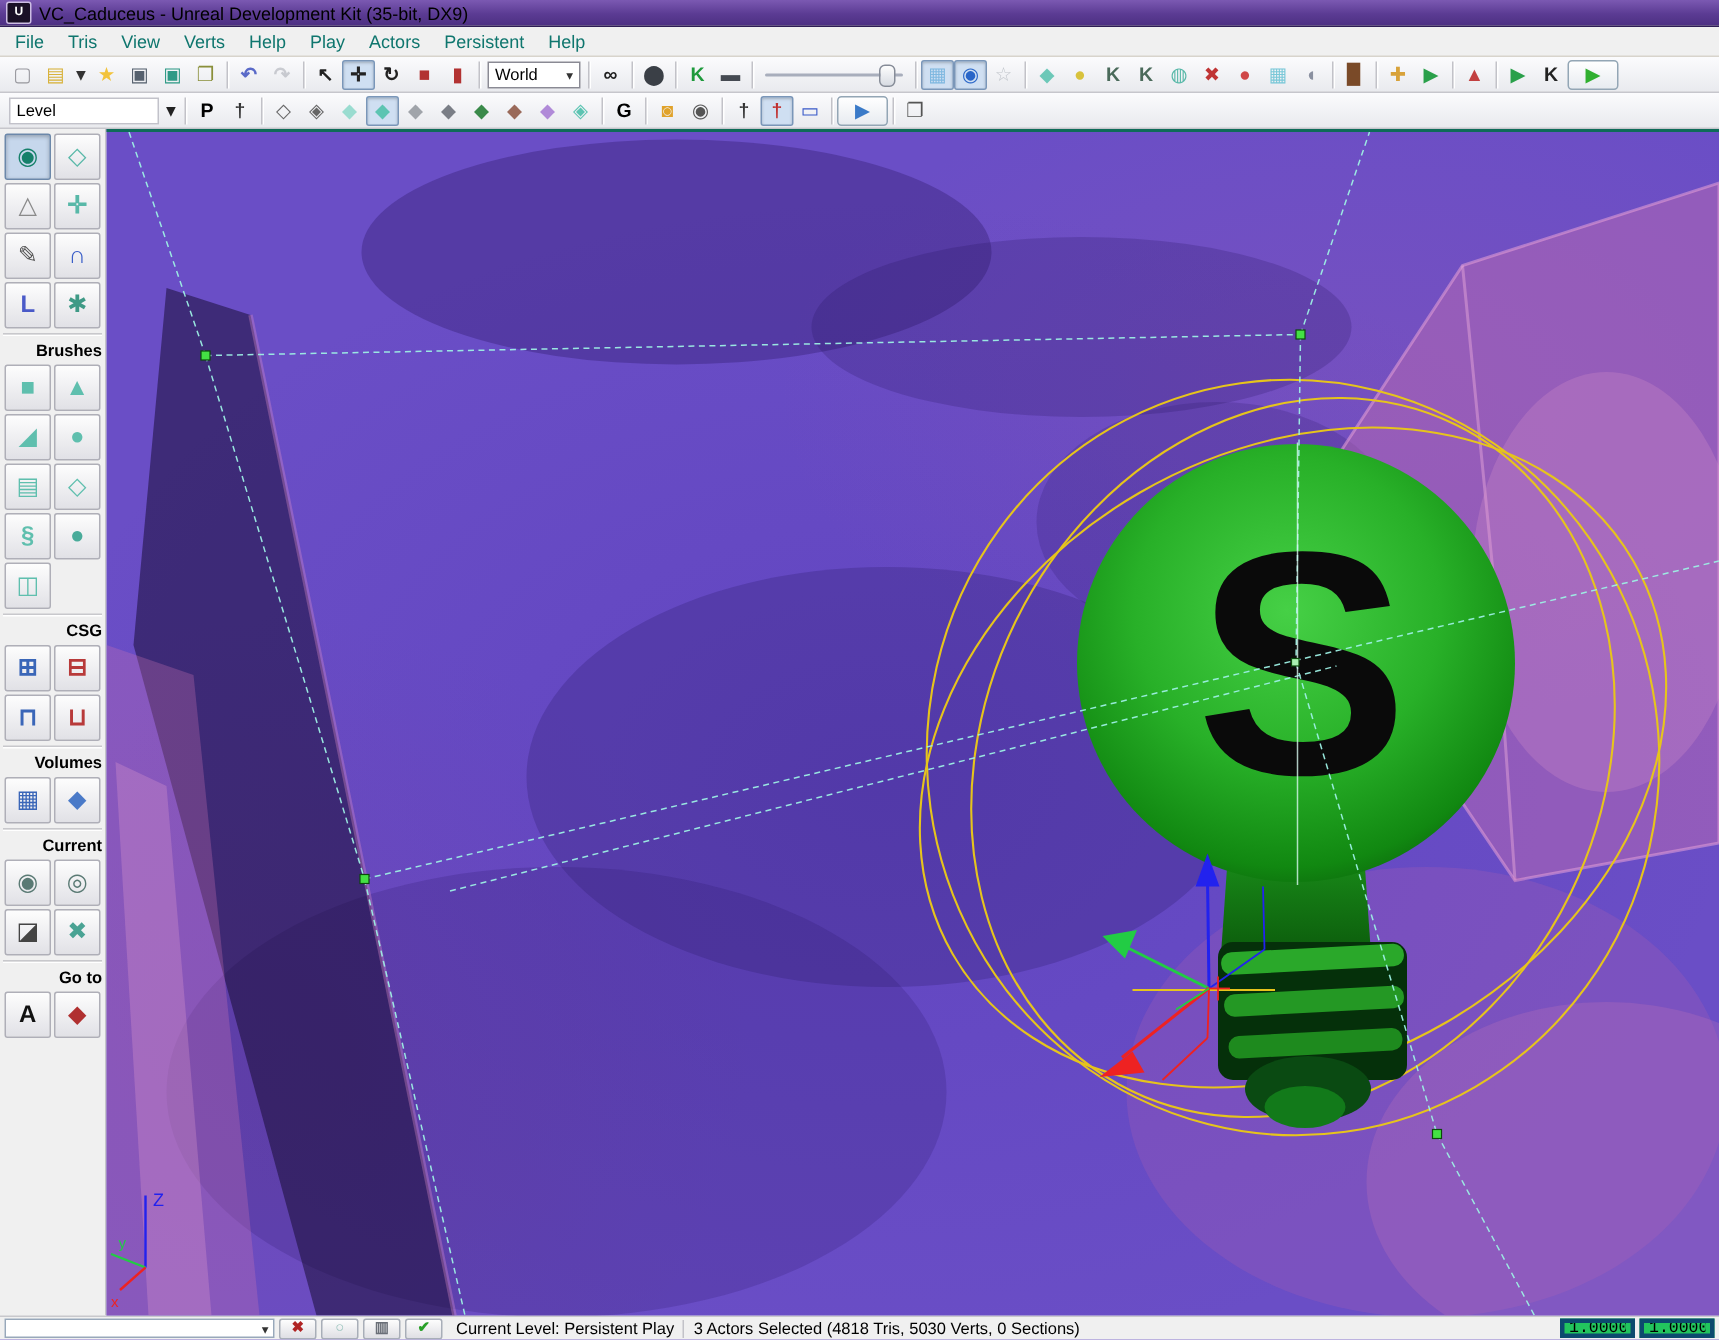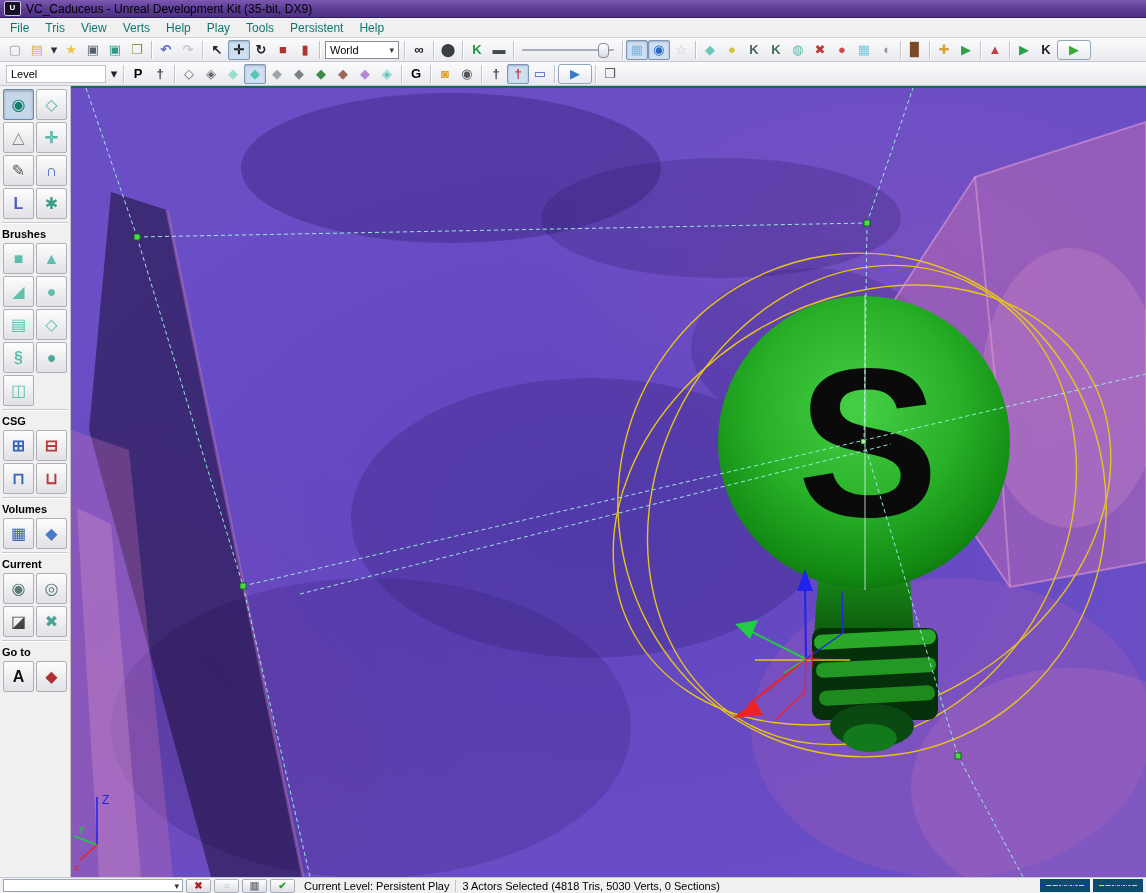--- a/index.html
+++ b/index.html
@@ -71,21 +71,21 @@
   }
   .sec-grid{display:grid;grid-template-columns:31px 31px;gap:2px;justify-content:center;margin-bottom:3px;}
   .sbtn{
     width:31px;height:31px;box-sizing:border-box;padding:0;
     background:linear-gradient(#fdfdfd,#e1e1e6);border:1px solid #afafb8;border-radius:2px;
     display:flex;align-items:center;justify-content:center;
   }
   .sbtn.pressed{background:#c6d7ec;border-color:#6c88aa;box-shadow:inset 0 1px 3px rgba(0,0,0,.28);}
   .sbtn .gl{font-size:16px;}
   .sec-label{
-    font-size:11px;font-weight:700;color:#000;text-align:left;
+    font-size:11px;font-weight:700;color:#000;text-align:right;
     margin:3px 2px 3px;padding-top:5px;
     border-top:1px solid #c8c8cc;box-shadow:inset 0 1px 0 #ffffff;
   }
 
   .viewport{
     position:relative;flex:1 1 auto;min-width:0;
     border-top:2px solid #0e6b58;box-sizing:border-box;
     background-color:#6a4ec6;
     background-image:
       radial-gradient(ellipse 560px 320px at 78% 22%, rgba(160,90,170,.22), transparent 70%),
@@ -108,42 +108,42 @@
     width:25px;height:14px;flex:0 0 25px;padding:0;
     background:linear-gradient(#fdfdfd,#dfdfe4);border:1px solid #a8aeb8;border-radius:2px;
     display:flex;align-items:center;justify-content:center;
   }
   .sb-btn .gl{font-size:10px;}
   .sb-sep{width:1px;height:12px;background:#c2c2c8;margin:0 3px;flex:0 0 1px;}
   .sb-text{white-space:nowrap;}
   .sb-spacer{flex:1 1 auto;}
   .num-box{
     width:50px;flex:0 0 50px;height:13px;box-sizing:border-box;
-    border:6px solid #0c4a6e;background:#bef264;font-size:11px;
-    font-family:Liberation Serif, serif;padding:0 3px;color:#000;
+    border:3px solid #0c4a6e;background:#22c55e;font-size:11px;
+    font-family:Liberation Mono, monospace;padding:0 3px;color:#000;
   }
 </style>
 </head>
 <body>
 
 <div class="window">
 
   <div class="titlebar">
     <span class="appicon">U</span>
     <span class="title">VC_Caduceus - Unreal Development Kit (35-bit, DX9)</span>
   </div>
 
   <div class="menubar" id="menubar">
       <span class="menu-item">File</span>
       <span class="menu-item">Tris</span>
       <span class="menu-item">View</span>
       <span class="menu-item">Verts</span>
       <span class="menu-item">Help</span>
       <span class="menu-item">Play</span>
-      <span class="menu-item">Tools</span>
+      <span class="menu-item">Actors</span>
       <span class="menu-item">Persistent</span>
       <span class="menu-item">Help</span>
     </div>
 
   <div class="toolbar" id="toolbar-main">
       <button class="tbtn">
         <span class="gl" style="color: rgb(154, 154, 160);">▢</span>
       </button>
       <button class="tbtn">
         <span class="gl" style="color: rgb(216, 178, 58);">▤</span>
@@ -180,21 +180,21 @@
       <button class="tbtn">
         <span class="gl" style="color: rgb(34, 34, 34); font-weight: 700;">↻</span>
       </button>
       <button class="tbtn">
         <span class="gl" style="color: rgb(178, 50, 50);">■</span>
       </button>
       <button class="tbtn">
         <span class="gl" style="color: rgb(178, 50, 50);">▮</span>
       </button>
       <div class="tsep"></div>
-      <div class="tcombo" style="width: 74px;">
+      <div class="tcombo" style="width: 62px;">
         <span class="cmb-label">World</span>
         <span class="cmb-arrow">▾</span>
       </div>
       <div class="tsep"></div>
       <button class="tbtn">
         <span class="gl" style="color: rgb(34, 34, 34); font-weight: 700;">∞</span>
       </button>
       <div class="tsep"></div>
       <button class="tbtn">
         <span class="gl" style="color: rgb(58, 63, 70);">⬤</span>

